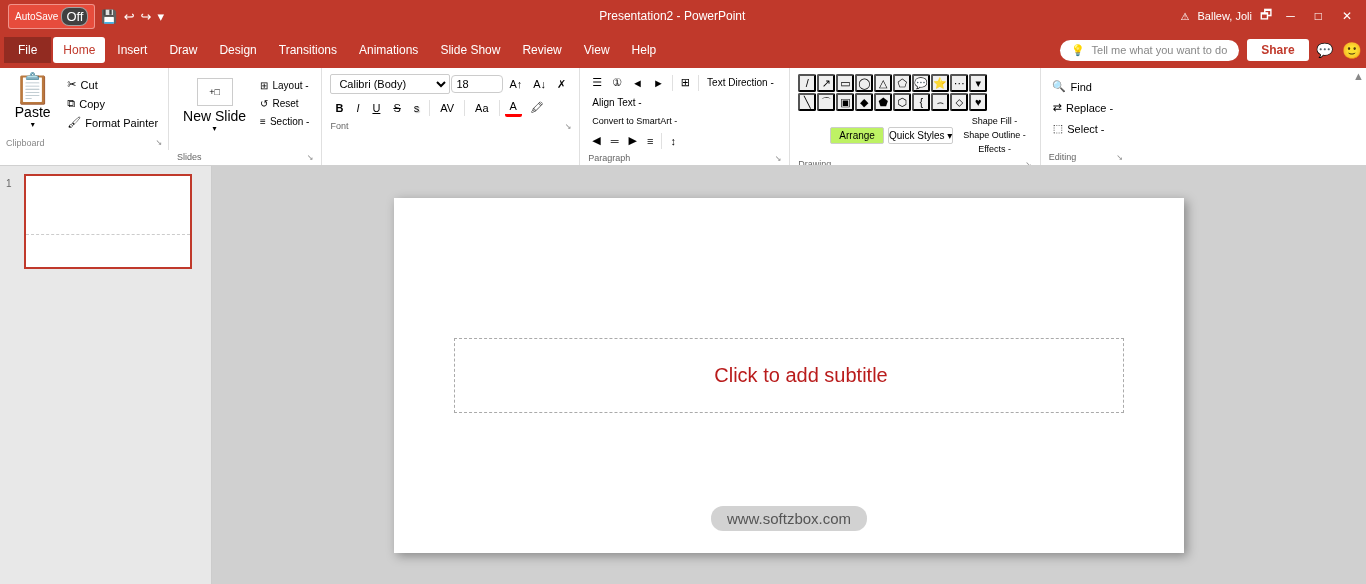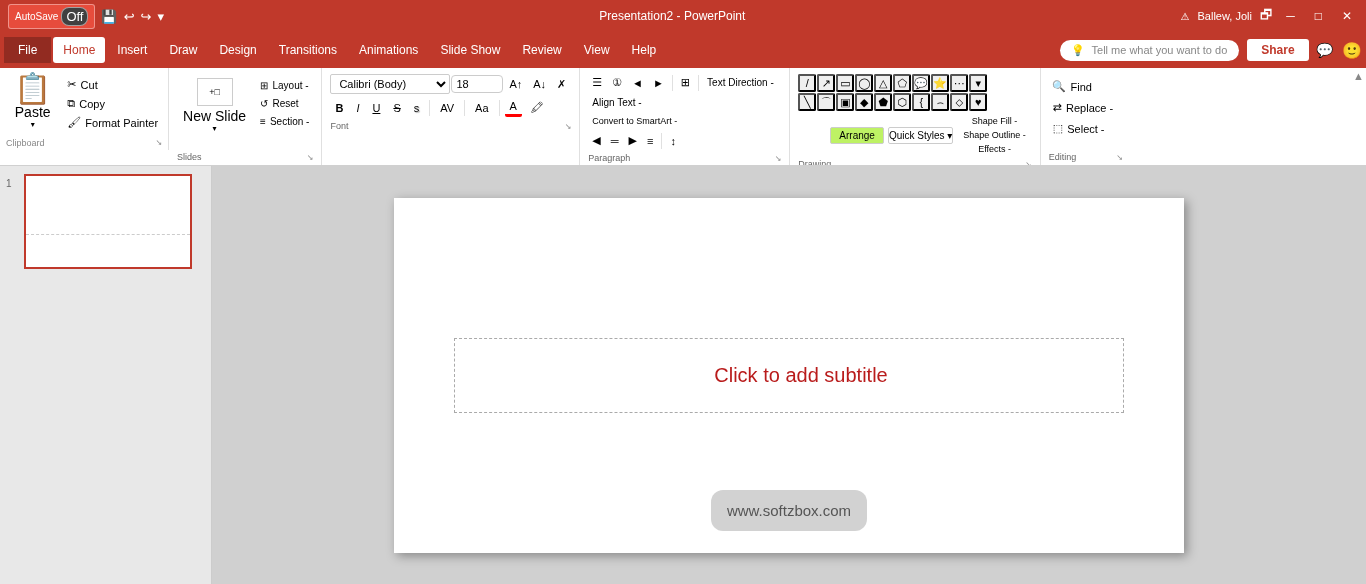--- a/index.html
+++ b/index.html
@@ -392,18 +392,18 @@
   </div>
 
   <div style="flex:1;display:flex;align-items:center;justify-content:center;background:#d0d0d0;padding:16px;">
     <div style="background:white;width:790px;height:355px;box-shadow:3px 3px 10px rgba(0,0,0,0.35);display:flex;flex-direction:column;align-items:center;justify-content:center;position:relative;gap:10px;">
 
 
       <div style="width:670px;height:75px;border:1px dashed #aaa;display:flex;align-items:center;justify-content:center;cursor:text;">
         <span style="font-size:20px;color:#b91c1c;margin-left:24px;">Click to add subtitle</span>
       </div>
 
-      <div style="position:absolute;bottom:22px;background:rgba(195,195,195,0.75);padding:12px 16px;border-radius:12px;">
+      <div style="position:absolute;bottom:22px;background:rgba(195,195,195,0.75);padding:4px 16px;border-radius:12px;">
         <span style="font-size:15px;color:#555;">www.softzbox.com</span>
       </div>
     </div>
   </div>
 </div>
 
 </body></html>

